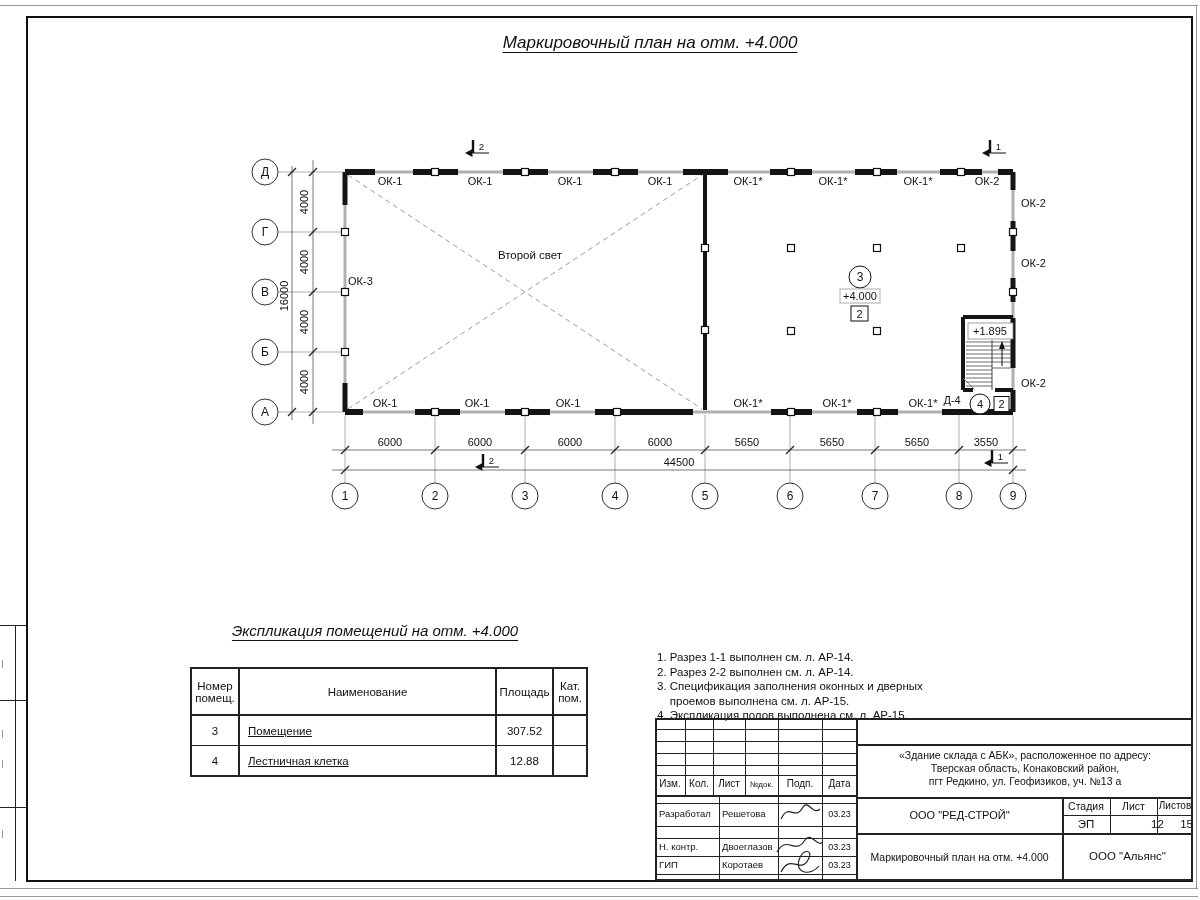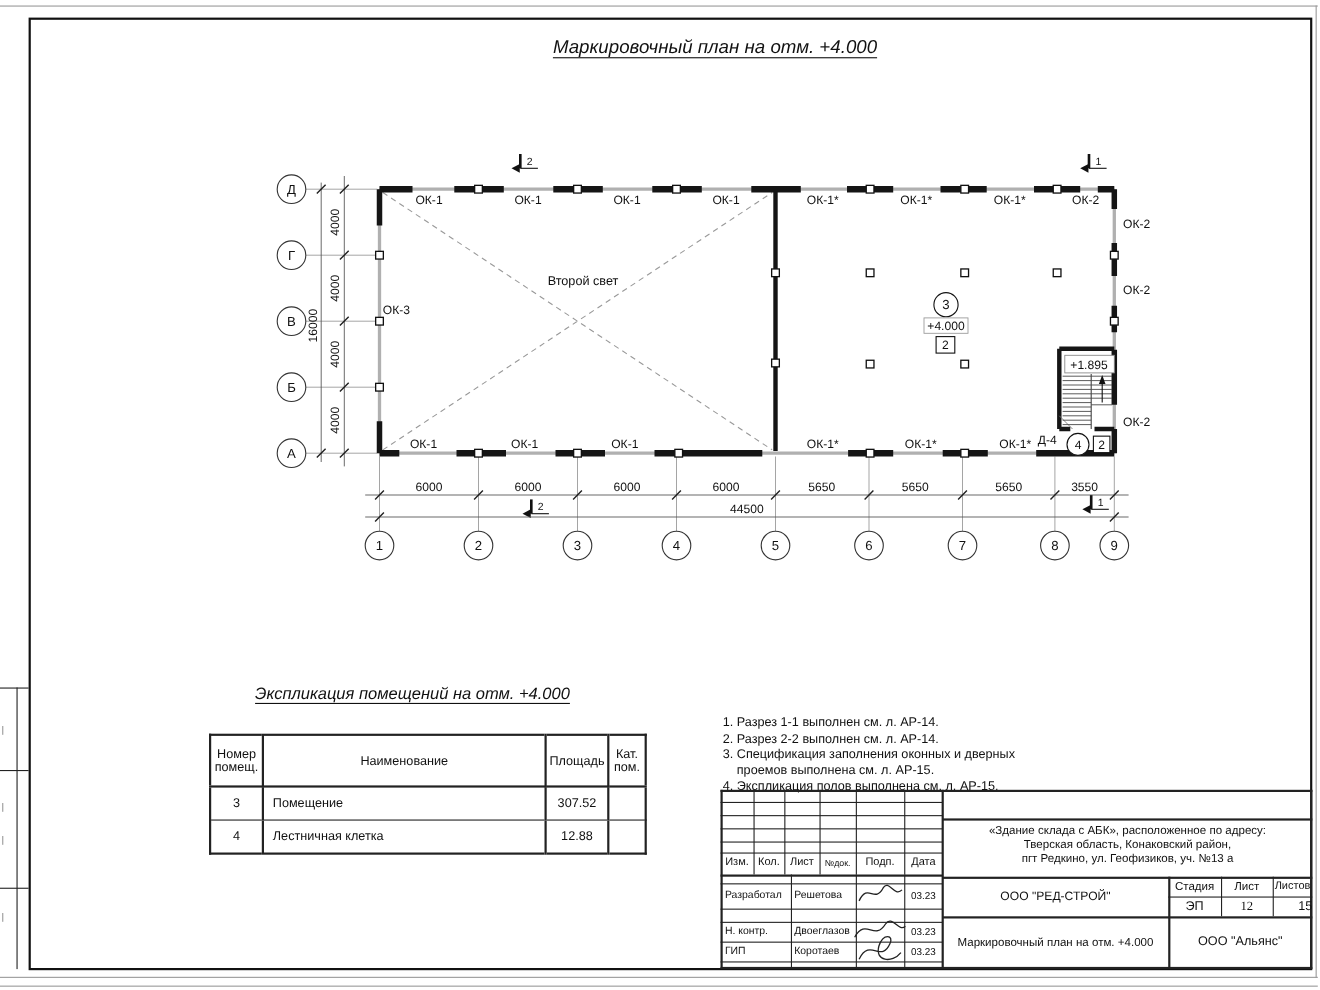--- a/index.html
+++ b/index.html
@@ -23,21 +23,21 @@
   table.expl{position:absolute;left:190px;top:667px;border-collapse:collapse;
              border:2px solid #222;table-layout:fixed;font-size:11.5px;padding-left:20px;}
   table.expl th,table.expl td{border:1px solid #222;padding:0;font-weight:normal;
              text-align:center;vertical-align:middle;}
   table.expl th{height:45px;border-bottom:2px solid #222;}
   table.expl td{height:29px;}
   table.expl .c0{width:46px;border-right:2px solid #222;}
   table.expl .c1{width:247px;border-right:2px solid #222;}
   table.expl .c2{width:55px;border-right:2px solid #222;}
   table.expl .c3{width:32px;}
-  table.expl td.name{text-align:left;padding-left:8px;}
+  table.expl td.name{text-align:left;padding-left:8px;text-decoration:underline;}
   
   .notes{position:absolute;left:657px;top:650px;font-size:11.5px;line-height:14.6px;}
   .note{white-space:pre;}
   
   .tb{position:absolute;left:655px;top:718px;width:538px;height:163px;font-size:10.5px;}
   .tb .txt{position:absolute;text-align:center;overflow:visible;white-space:nowrap;}
   .tb .l{text-align:left;}
 </style>
 </head>
 <body>
@@ -377,20 +377,20 @@
 
     <div class="txt" style="left:210px;top:31px;width:320px;font-size:10.5px;">«Здание склада с АБК», расположенное по адресу:</div>
     <div class="txt" style="left:210px;top:44px;width:320px;font-size:10.5px;">Тверская область, Конаковский район,</div>
     <div class="txt" style="left:210px;top:57px;width:320px;font-size:10.5px;">пгт Редкино, ул. Геофизиков, уч. №13 а</div>
 
     <div class="txt" style="left:202px;top:91px;width:205px;font-size:11px;">ООО "РЕД-СТРОЙ"</div>
     <div class="txt" style="left:407px;top:82px;width:48px;font-size:10.5px;">Стадия</div>
     <div class="txt" style="left:455px;top:82px;width:47px;font-size:10.5px;">Лист</div>
     <div class="txt" style="left:502px;top:82px;width:36px;font-size:10px;">Листов</div>
     <div class="txt" style="left:407px;top:100px;width:48px;font-size:11.5px;">ЭП</div>
-    <div class="txt" style="left:455px;top:100px;width:47px;font-size:11.5px;font-family:Liberation Serif, serif;">12</div>
+    <div class="txt" style="left:479px;top:100px;width:47px;font-size:11.5px;">12</div>
     <div class="txt" style="left:502px;top:100px;width:36px;font-size:11.5px;text-align:right;">15</div>
 
     <div class="txt" style="left:202px;top:133px;width:205px;font-size:10.5px;">Маркировочный план на отм. +4.000</div>
     <div class="txt" style="left:407px;top:132px;width:131px;font-size:11.5px;">ООО "Альянс"</div>
   </div>
 
 </div>
 
 </body></html>

